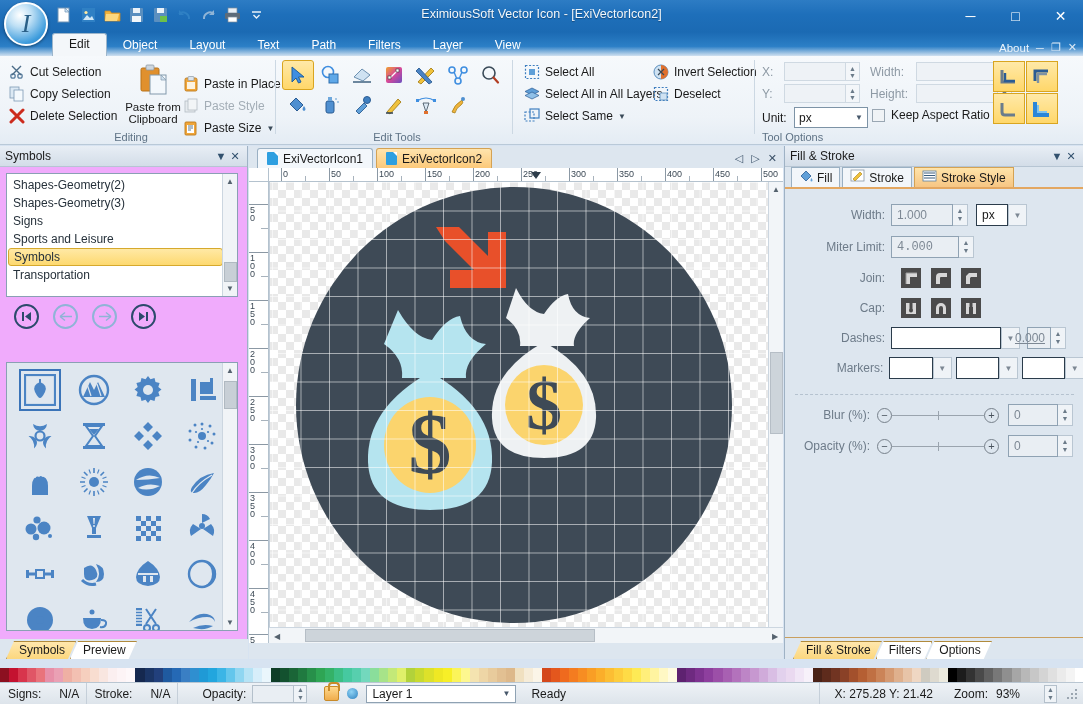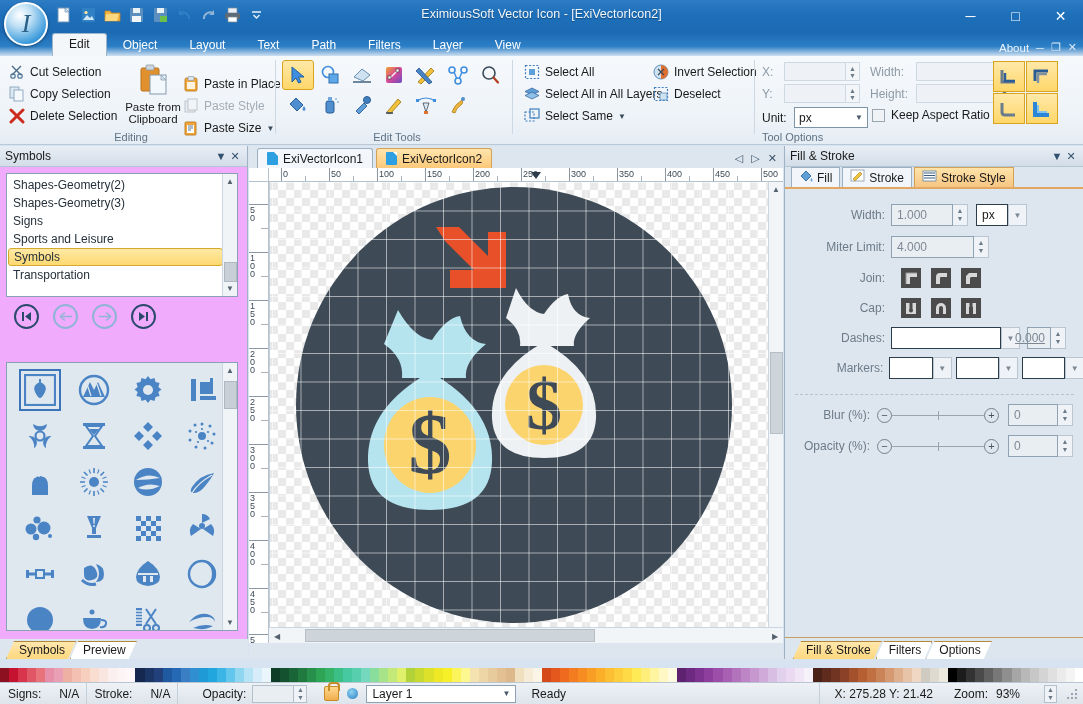--- a/index.html
+++ b/index.html
@@ -1132,21 +1132,21 @@
             <i>▼</i>
           </span>
       </span>
       <span class="combo" style="width:32px; margin-left:8px;">px</span>
       <span class="dropbtn">▼</span>
     </div>
 
     <div class="frow" style="left:0; top:90px; width:299px;">
       <span class="flabel" style="width:100px;">Miter Limit:</span>
       <span style="display:flex; margin-left:6px;">
-        <span class="finput" style="width:83px;">4.000</span>
+        <span class="finput" style="width:68px;font-family:Liberation Mono, monospace;">4.000</span>
         <span class="fspin">
             <i>▲</i>
             <i>▼</i>
           </span>
       </span>
     </div>
 
     <div class="frow" style="left:0; top:122px; width:299px; gap:10px;">
       <span class="flabel" style="width:100px;">Join:</span>
       <span class="capjoin" style="margin-left:6px;">

